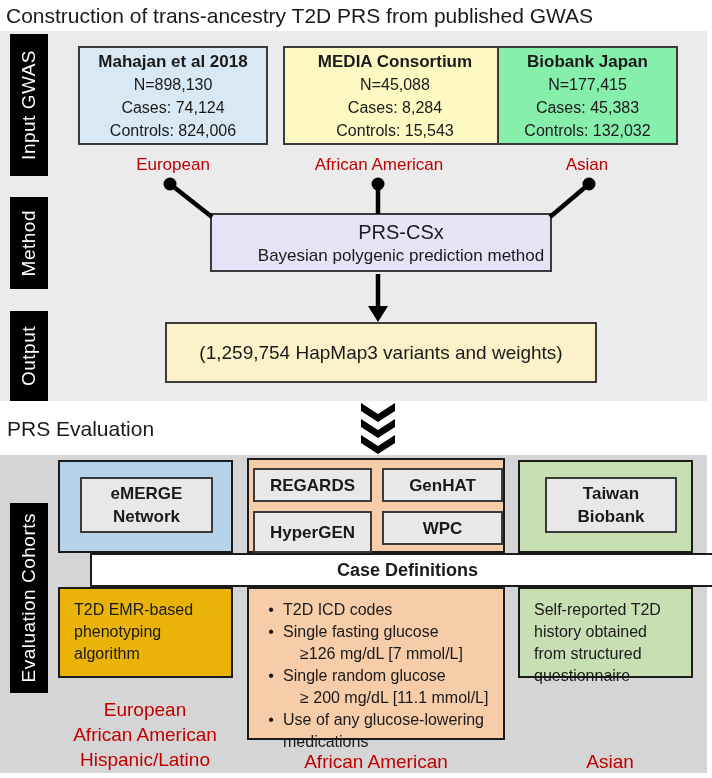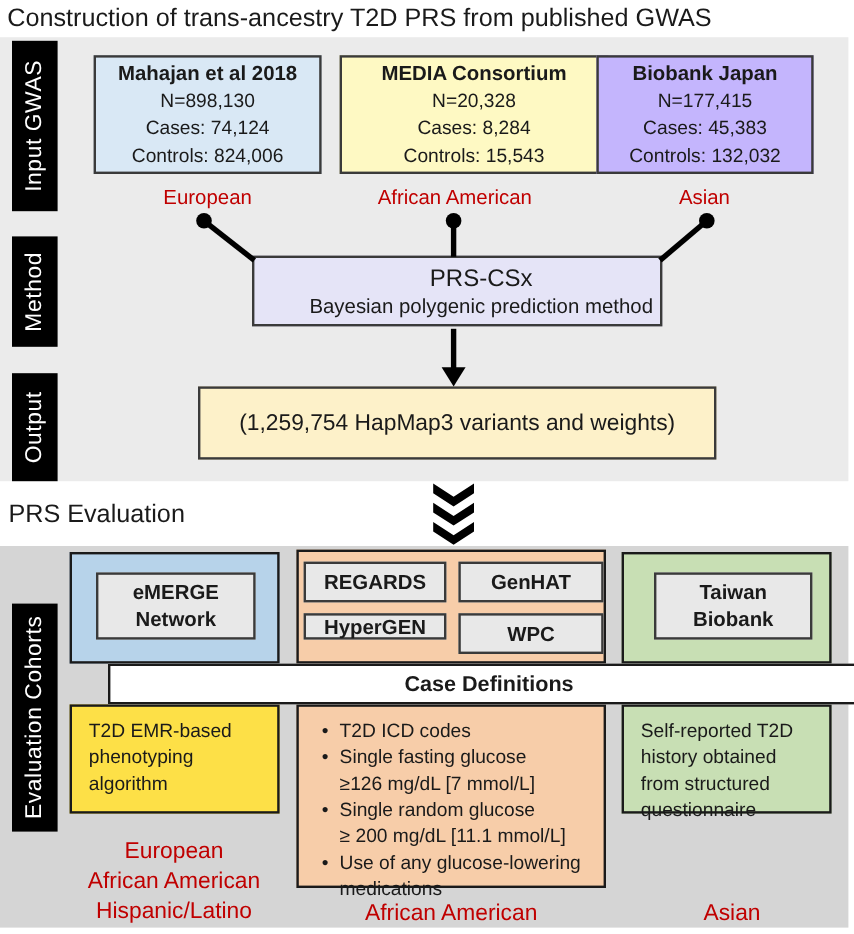--- a/index.html
+++ b/index.html
@@ -22,21 +22,21 @@
   .eval-heading { font-size:21px; line-height:46px; white-space:nowrap; }
   .col { border:2px solid #1a1a1a; z-index:2; }
   .cohort-box { background:#e8e8e8; border:2px solid #3a3a3a; position:absolute; display:flex; align-items:center; justify-content:center; text-align:center; font-weight:bold; font-size:17px; line-height:23px; z-index:4; }
   .band { background:#ffffff; border:2px solid #1a1a1a; z-index:3; display:flex; align-items:center; justify-content:center; font-weight:bold; font-size:18px; }
   .deftext { font-size:16px; line-height:22px; padding:10px 8px 0 14px; text-align:left; }
   .pre { white-space:pre-line; }
   .bullets { padding:10px 6px 0 10px; font-size:16px; line-height:22px; }
   .bitem { display:flex; }
   .bdot { width:24px; flex:0 0 24px; text-align:center; }
   .btext { flex:1; }
-  .bsub { }
+  .bsub { margin-left:17px; }
   .red-lines { font-size:19px; line-height:25px; text-align:center; z-index:2; }
   svg.overlay { position:absolute; left:0; top:0; z-index:5; pointer-events:none; }
 </style>
 </head>
 <body>
 
 <div class="canvas">
 
   <div class="abs page-title" style="left:6px; top:1px;">Construction of trans-ancestry T2D PRS from published GWAS</div>
 
@@ -53,25 +53,25 @@
   </div>
 
   <div class="abs box gwas-box" style="left: 78px; top: 46px; width: 190px; height: 99px; background-color: rgb(217, 232, 245);">
     <div class="bname">Mahajan et al 2018</div>
     <div>N=898,130</div>
     <div>Cases: 74,124</div>
     <div>Controls: 824,006</div>
   </div>
   <div class="abs box gwas-box" style="left: 283px; top: 46px; width: 224px; height: 99px; background-color: #fef9c3;">
     <div class="bname">MEDIA Consortium</div>
-    <div>N=20,328</div>
+    <div>N=45,088</div>
     <div>Cases: 8,284</div>
     <div>Controls: 15,543</div>
   </div>
-  <div class="abs box gwas-box" style="left: 497px; top: 46px; width: 181px; height: 99px; background-color: #c4b5fd;">
+  <div class="abs box gwas-box" style="left: 497px; top: 46px; width: 181px; height: 99px; background-color: #86efac;">
     <div class="bname">Biobank Japan</div>
     <div>N=177,415</div>
     <div>Cases: 45,383</div>
     <div>Controls: 132,032</div>
   </div>
 
   <div class="abs red" style="left: 98px; top: 155px; width: 150px; color: rgb(192, 0, 0);">European</div>
   <div class="abs red" style="left: 304px; top: 155px; width: 150px; color: rgb(192, 0, 0);">African American</div>
   <div class="abs red" style="left: 512px; top: 155px; width: 150px; color: rgb(192, 0, 0);">Asian</div>
 
@@ -93,30 +93,30 @@
   </div>
 
   <div class="abs col" style="left: 58px; top: 460px; width: 175px; height: 93px; background-color: rgb(183, 211, 234);"></div>
   <div class="abs col" style="left: 247px; top: 458px; width: 258px; height: 95px; background-color: rgb(247, 205, 169);"></div>
   <div class="abs col" style="left: 518px; top: 460px; width: 175px; height: 93px; background-color: rgb(200, 223, 180);"></div>
 
   <div class="cohort-box" style="left:253px; top:468px; width:119px; height:34px;">REGARDS</div>
   <div class="cohort-box pre" style="left:80px; top:477px; width:133px; height:56px;">eMERGE
 Network</div>
   <div class="cohort-box" style="left:382px; top:468px; width:121px; height:34px;">GenHAT</div>
-  <div class="cohort-box" style="left:253px; top:511px; width:119px; height:22px;">HyperGEN</div>
+  <div class="cohort-box" style="left:253px; top:511px; width:119px; height:42px;">HyperGEN</div>
   <div class="cohort-box pre" style="left:545px; top:477px; width:132px; height:56px;">Taiwan
 Biobank</div>
   <div class="cohort-box" style="left:382px; top:511px; width:121px; height:34px;">WPC</div>
 
   <div class="abs band" style="left:58px; top:553px; width:635px; height:34px;margin-left:32px;">
     <span>Case Definitions</span>
   </div>
 
-  <div class="abs col deftext pre" style="left: 58px; top: 587px; width: 175px; height: 91px; background-color: #fde047;">T2D EMR-based
+  <div class="abs col deftext pre" style="left: 58px; top: 587px; width: 175px; height: 91px; background-color: #eab308;">T2D EMR-based
 phenotyping
 algorithm</div>
 
   <div class="abs col bullets" style="left: 247px; top: 587px; width: 258px; height: 153px; background-color: rgb(247, 205, 169);">
     <div class="bitem">
       <span class="bdot">•</span>
       <span class="btext">T2D ICD codes</span>
     </div>
     <div class="bitem">
       <span class="bdot">•</span>

